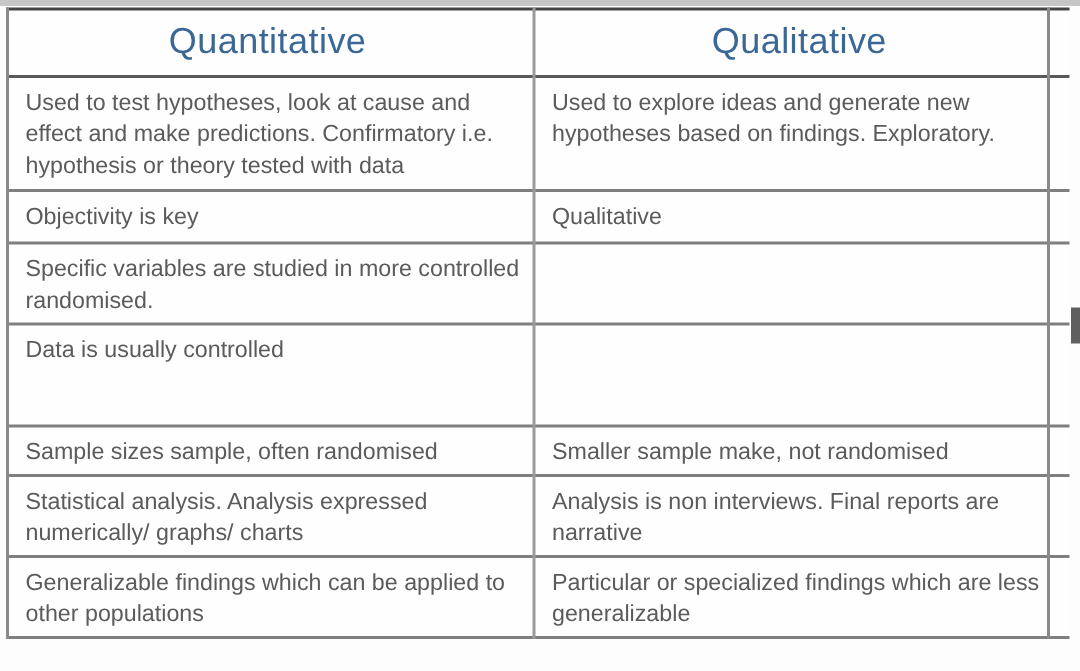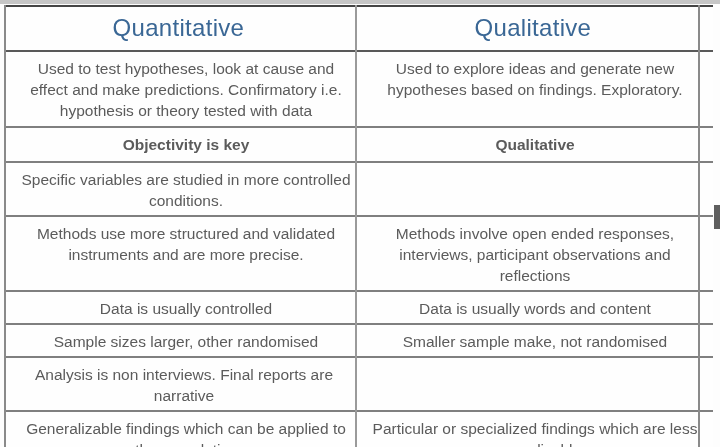--- a/index.html
+++ b/index.html
@@ -36,27 +36,26 @@
     padding: 6px 0 8px 16px;
   }
   .th-left  { width: 351px; }
   .th-right { width: 397px; }
   .trow { display: flex; border-bottom: 2px solid #7f7f7f; }
   .cell {
     font-size: 15.5px;
     line-height: 21px;
     color: #5b5b5b;
     padding: 6px 0 4px 13px;
-    text-align: center;
   }
   .cell-left  { width: 351px; }
   .cell-right { width: 347px; }
   
   #table-rows .trow:nth-child(1) { min-height: 76px; }
-  #table-rows .trow:nth-child(2) { min-height: 35px; font-weight: bold; }
+  #table-rows .trow:nth-child(2) { min-height: 35px; }
   #table-rows .trow:nth-child(3) { min-height: 52px; }
   #table-rows .trow:nth-child(4) { min-height: 68px; }
   #table-rows .trow:nth-child(5) { min-height: 31px; }
   #table-rows .trow:nth-child(6) { min-height: 31px; }
   #table-rows .trow:nth-child(7) { min-height: 53px; }
   #table-rows .trow:nth-child(8) { min-height: 44px; }
   
   .vline {
     position: absolute; top: 0; bottom: 0;
     width: 2px; background: #8a8a8a;
@@ -86,39 +85,35 @@
     <div class="cell cell-left">Used to test hypotheses, look at cause and effect and make predictions. Confirmatory i.e. hypothesis or theory tested with data</div>
     <div class="cell cell-right">Used to explore ideas and generate new hypotheses based on findings. Exploratory.</div>
   </div>
 
   <div class="trow">
     <div class="cell cell-left">Objectivity is key</div>
     <div class="cell cell-right">Qualitative</div>
   </div>
 
   <div class="trow">
-    <div class="cell cell-left">Specific variables are studied in more controlled conditions.</div>
+    <div class="cell cell-left">Specific variables are studied in more controlled randomised.</div>
+  </div>
+
+
+  <div class="trow">
+    <div class="cell cell-left">Data is usually controlled</div>
   </div>
 
   <div class="trow">
-    <div class="cell cell-left">Methods use more structured and validated instruments and are more precise.</div>
-    <div class="cell cell-right">Methods involve open ended responses, interviews, participant observations and reflections</div>
-  </div>
-
-  <div class="trow">
-    <div class="cell cell-left">Data is usually controlled</div>
-    <div class="cell cell-right">Data is usually words and content</div>
-  </div>
-
-  <div class="trow">
-    <div class="cell cell-left">Sample sizes larger, other randomised</div>
+    <div class="cell cell-left">Sample sizes sample, often randomised</div>
     <div class="cell cell-right">Smaller sample make, not randomised</div>
   </div>
 
   <div class="trow">
+    <div class="cell cell-left">Statistical analysis. Analysis expressed numerically/ graphs/ charts</div>
     <div class="cell cell-right">Analysis is non interviews. Final reports are narrative</div>
   </div>
 
   <div class="trow">
     <div class="cell cell-left">Generalizable findings which can be applied to other populations</div>
     <div class="cell cell-right">Particular or specialized findings which are less generalizable</div>
   </div>
 </div>
 
   <div class="vline vline-left"></div>

